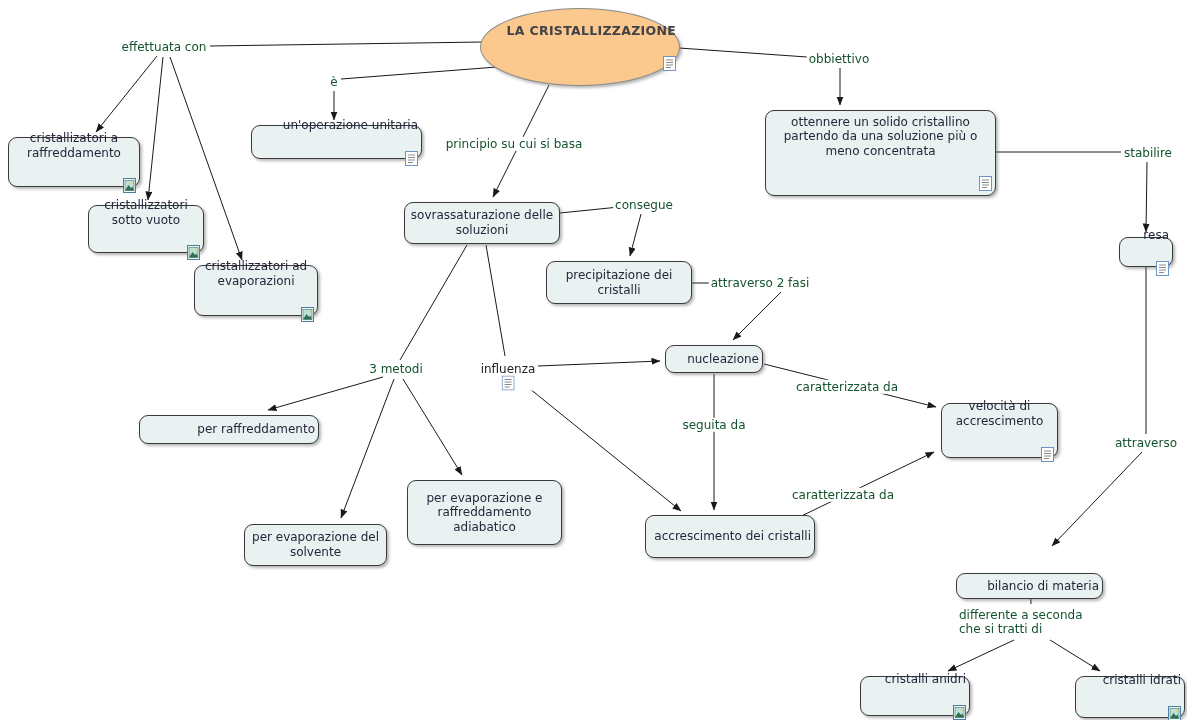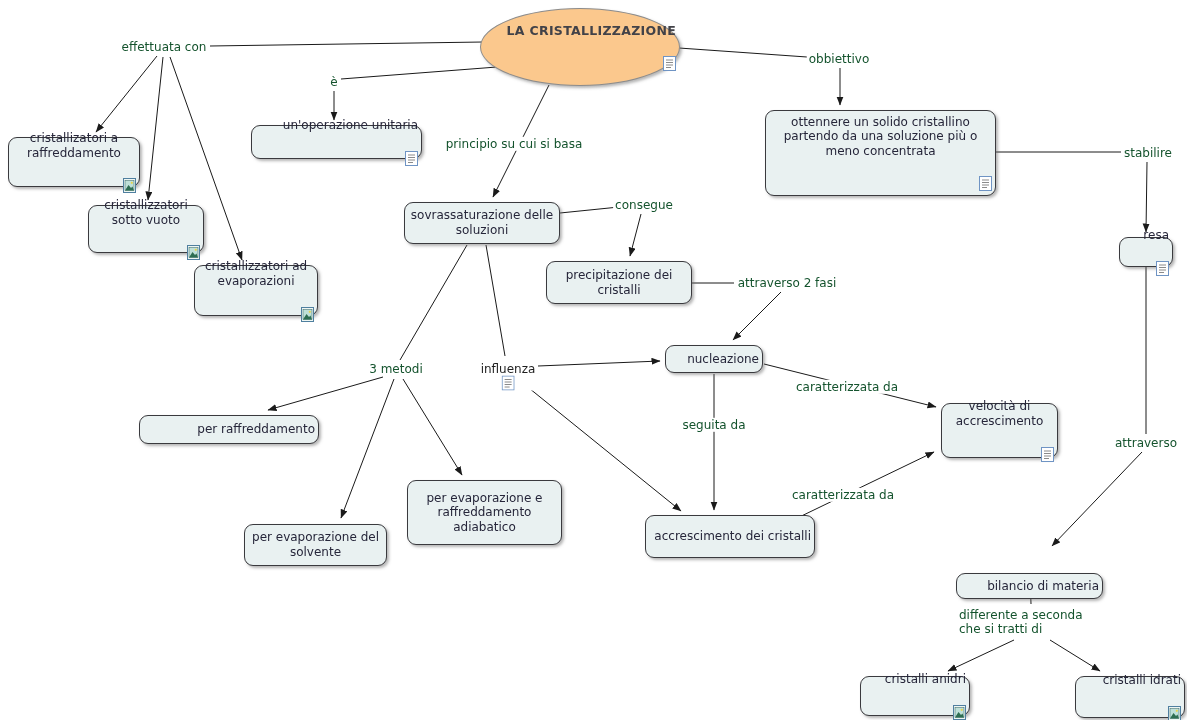--- a/index.html
+++ b/index.html
@@ -195,21 +195,21 @@
         <use href="#icon-img"></use>
       </svg>
   </div>
 
   <span class="llabel" style="left:164px;top:47px;">effettuata con</span>
   <span class="llabel" style="left:334px;top:82px;">è</span>
   <span class="llabel" style="left:839px;top:59px;">obbiettivo</span>
   <span class="llabel" style="left:514px;top:144px;">principio su cui si basa</span>
   <span class="llabel" style="left:644px;top:205px;">consegue</span>
   <span class="llabel" style="left:1148px;top:153px;">stabilire</span>
-  <span class="llabel" style="left:787px;top:283px;">attraverso 2 fasi</span>
+  <span class="llabel" style="left:760px;top:283px;">attraverso 2 fasi</span>
   <span class="llabel" style="left:396px;top:369px;">3 metodi</span>
 
   <div class="lgroup" style="left:508px;top:376px;">
     <span class="ltext">influenza</span>
     <svg class="ricon" viewBox="0 0 13 15">
         <use href="#icon-doc"></use>
       </svg>
   </div>
 
   <span class="llabel" style="left:847px;top:387px;">caratterizzata da</span>

